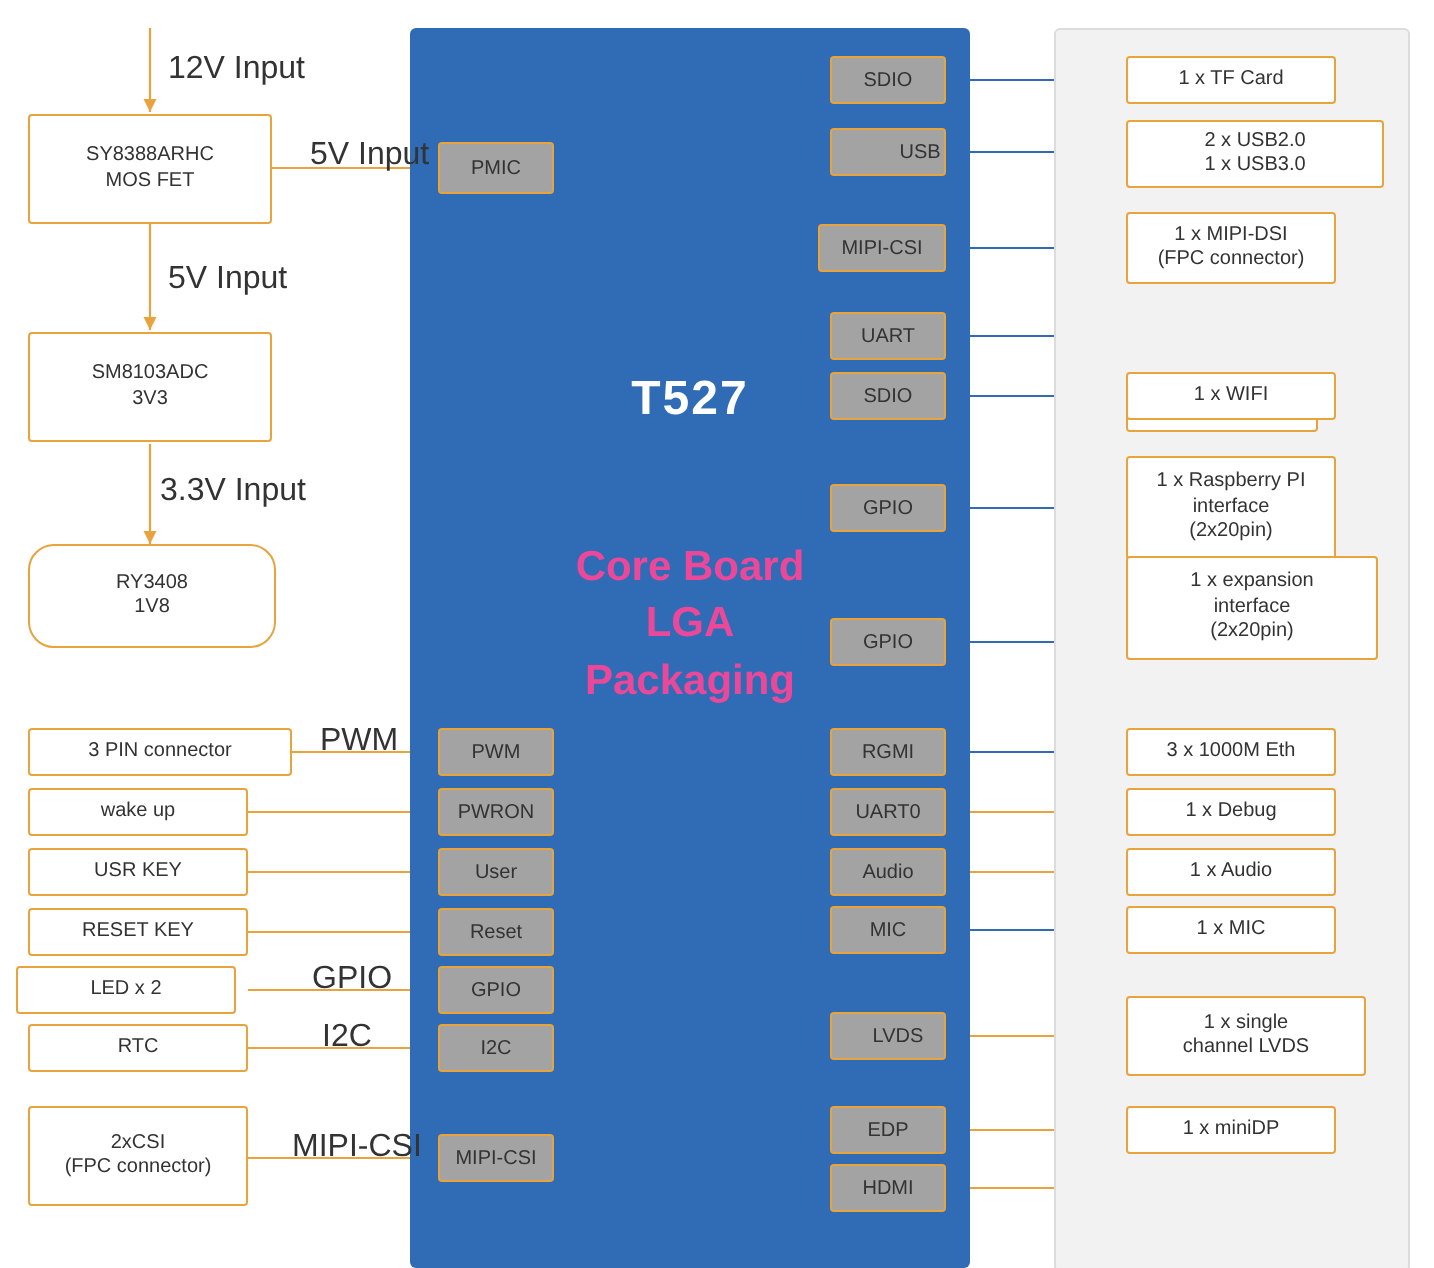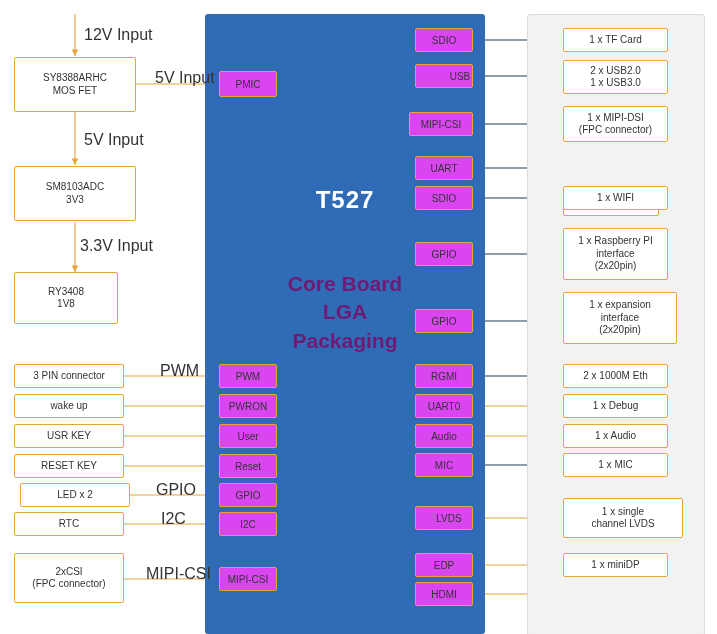--- a/index.html
+++ b/index.html
@@ -32,21 +32,21 @@
     justify-content: center;
     text-align: center;
     line-height: 1.25;
     border-radius: 2px;
     padding: 1px 2px;
   }
   .pin {
     position: absolute;
     box-sizing: border-box;
     border: 1px solid #e8a33d;
-    background: #d946ef;
+    background: #a3a3a3;
     color: #333333;
     font-size: 10px;
     display: flex;
     align-items: center;
     justify-content: center;
     text-align: left;
     border-radius: 2px;
   }
   .core {
     position: absolute;
@@ -67,21 +67,21 @@
     font-size: 24px;
     font-weight: bold;
     letter-spacing: 1px;
   }
   .core-sub {
     position: absolute;
     left: 205px;
     top: 270px;
     width: 280px;
     text-align: center;
-    color: #701a75;
+    color: #ec4899;
     font-size: 21px;
     font-weight: bold;
     line-height: 1.35;
   }
   .panel {
     position: absolute;
     left: 527px;
     top: 14px;
     width: 176px;
     height: 620px;
@@ -172,30 +172,30 @@
 
   <div class="label" style="left:84px; top:26px;">12V Input</div>
   <div class="label" style="left:84px; top:131px;">5V Input</div>
   <div class="label" style="left:80px; top:237px;">3.3V Input</div>
   <div class="label" style="left:155px; top:69px;">5V Input</div>
 
   <div class="box" style="left:14px; top:57px; width:122px; height:55px; white-space:pre-line;">SY8388ARHC
 MOS FET</div>
   <div class="box" style="left:14px; top:166px; width:122px; height:55px; white-space:pre-line;">SM8103ADC
 3V3</div>
-  <div class="box" style="left:14px; top:272px; width:104px; height:52px; white-space:pre-line;">RY3408
+  <div class="box" style="left:14px; top:272px; width:124px; height:52px; white-space:pre-line;border-radius:13px;">RY3408
 1V8</div>
 
   <div class="pin" style="left:219px; top:71px; width:58px; height:26px;">PMIC</div>
 
-  <div class="box" style="left:14px; top:364px; width:110px; height:24px;">3 PIN connector</div>
+  <div class="box" style="left:14px; top:364px; width:132px; height:24px;">3 PIN connector</div>
   <div class="box" style="left:14px; top:394px; width:110px; height:24px;">wake up</div>
   <div class="box" style="left:14px; top:424px; width:110px; height:24px;">USR KEY</div>
   <div class="box" style="left:14px; top:454px; width:110px; height:24px;">RESET KEY</div>
-  <div class="box" style="left:20px; top:483px; width:110px; height:24px;">LED x 2</div>
+  <div class="box" style="left:8px; top:483px; width:110px; height:24px;">LED x 2</div>
   <div class="box" style="left:14px; top:512px; width:110px; height:24px;">RTC</div>
   <div class="box" style="left:14px; top:553px; width:110px; height:50px; white-space:pre-line;">2xCSI
 (FPC connector)</div>
 
   <div class="label" style="left:160px; top:362px;">PWM</div>
   <div class="label" style="left:156px; top:481px;">GPIO</div>
   <div class="label" style="left:161px; top:510px;">I2C</div>
   <div class="label" style="left:146px; top:565px;">MIPI-CSI</div>
 
   <div class="pin" style="left:219px; top:364px; width:58px; height:24px;">PWM</div>
@@ -215,33 +215,33 @@
   <div class="pin" style="left:415px; top:309px; width:58px; height:24px;">GPIO</div>
   <div class="pin" style="left:415px; top:364px; width:58px; height:24px;">RGMI</div>
   <div class="pin" style="left:415px; top:394px; width:58px; height:24px;">UART0</div>
   <div class="pin" style="left:415px; top:424px; width:58px; height:24px;">Audio</div>
   <div class="pin" style="left:415px; top:453px; width:58px; height:24px;">MIC</div>
   <div class="pin" style="left:415px; top:506px; width:58px; height:24px;padding-left:10px;">LVDS</div>
   <div class="pin" style="left:415px; top:553px; width:58px; height:24px;">EDP</div>
   <div class="pin" style="left:415px; top:582px; width:58px; height:24px;">HDMI</div>
 
   <div class="box" style="left:563px; top:28px; width:105px; height:24px;">1 x TF Card</div>
-  <div class="box" style="left:563px; top:60px; width:105px; height:34px; white-space:pre-line;">2 x USB2.0
+  <div class="box" style="left:563px; top:60px; width:129px; height:34px; white-space:pre-line;">2 x USB2.0
 1 x USB3.0</div>
   <div class="box" style="left:563px; top:106px; width:105px; height:36px; white-space:pre-line;">1 x MIPI-DSI
 (FPC connector)</div>
   <div class="box" style="left:563px; top:156px; width:96px; height:24px;margin-top:36px;">1 x BLE</div>
   <div class="box" style="left:563px; top:186px; width:105px; height:24px;">1 x WIFI</div>
   <div class="box" style="left:563px; top:228px; width:105px; height:52px; white-space:pre-line;">1 x Raspberry PI
 interface
 (2x20pin)</div>
-  <div class="box" style="left:563px; top:292px; width:114px; height:52px; white-space:pre-line;">1 x expansion
+  <div class="box" style="left:563px; top:278px; width:126px; height:52px; white-space:pre-line;">1 x expansion
 interface
 (2x20pin)</div>
-  <div class="box" style="left:563px; top:364px; width:105px; height:24px;">2 x 1000M Eth</div>
+  <div class="box" style="left:563px; top:364px; width:105px; height:24px;">3 x 1000M Eth</div>
   <div class="box" style="left:563px; top:394px; width:105px; height:24px;">1 x Debug</div>
   <div class="box" style="left:563px; top:424px; width:105px; height:24px;">1 x Audio</div>
   <div class="box" style="left:563px; top:453px; width:105px; height:24px;">1 x MIC</div>
   <div class="box" style="left:563px; top:498px; width:120px; height:40px; white-space:pre-line;">1 x single
 channel LVDS</div>
   <div class="box" style="left:563px; top:553px; width:105px; height:24px;">1 x miniDP</div>
 
 </div>
 
 </body></html>

